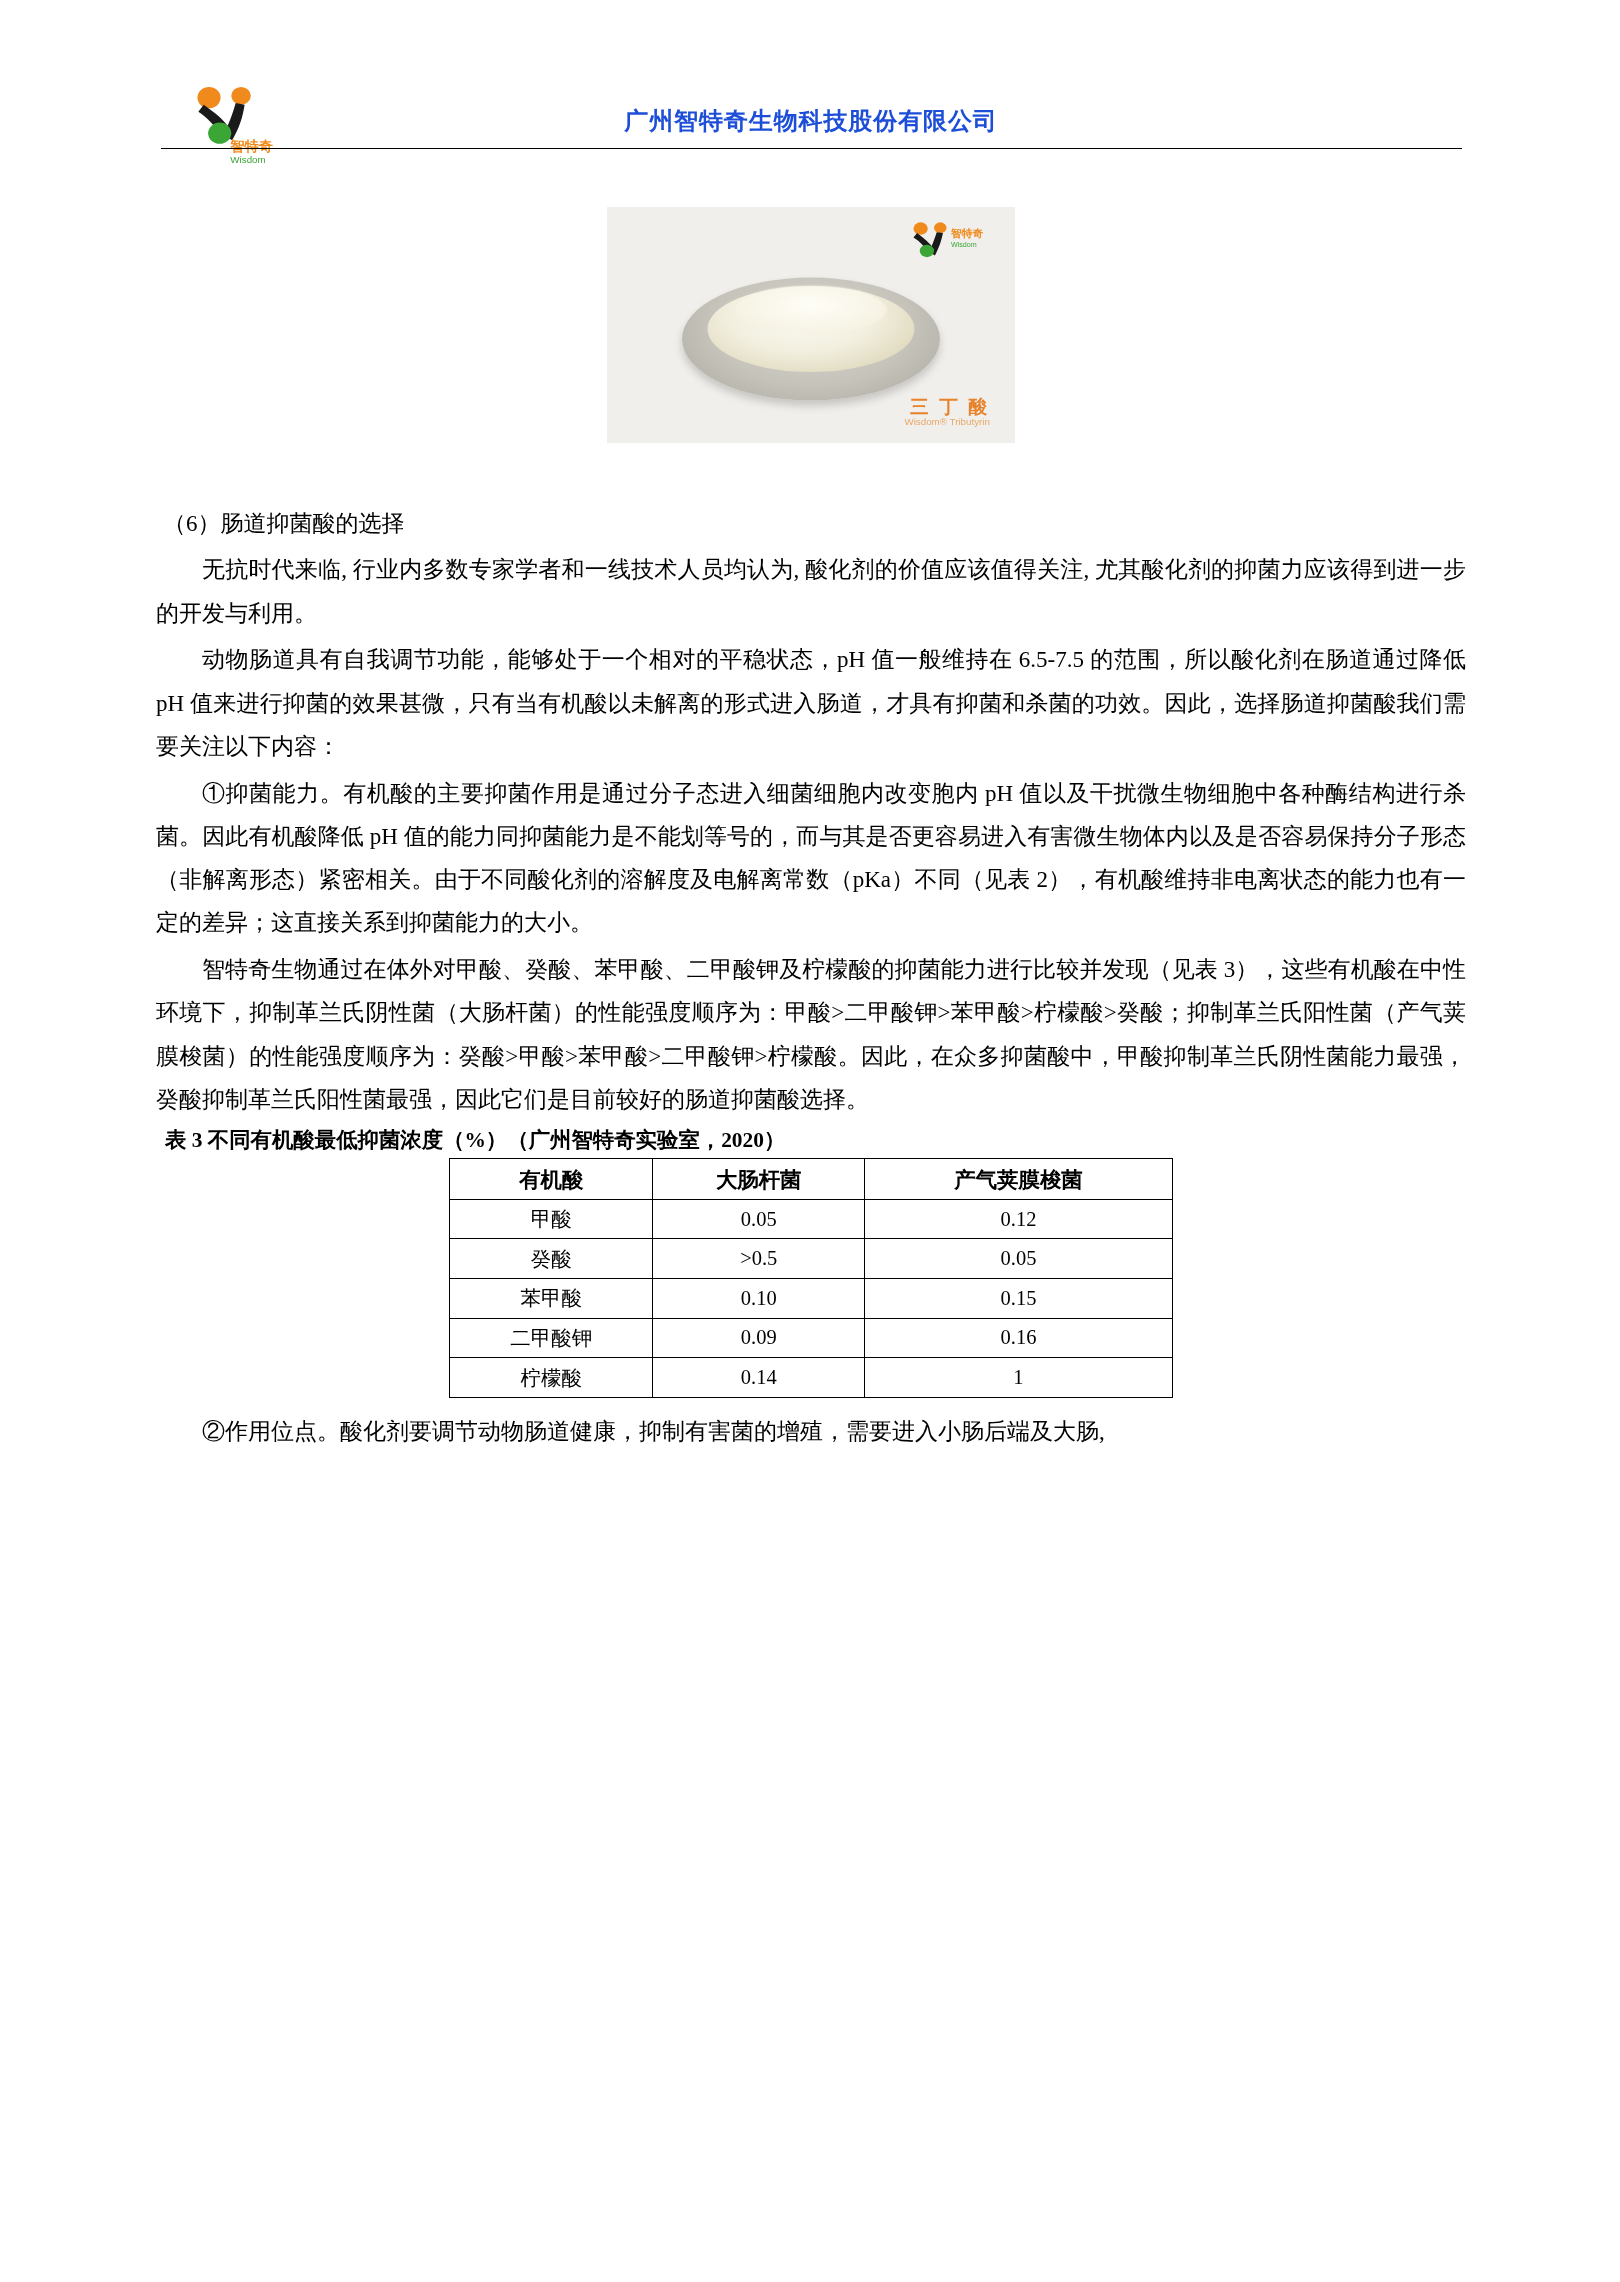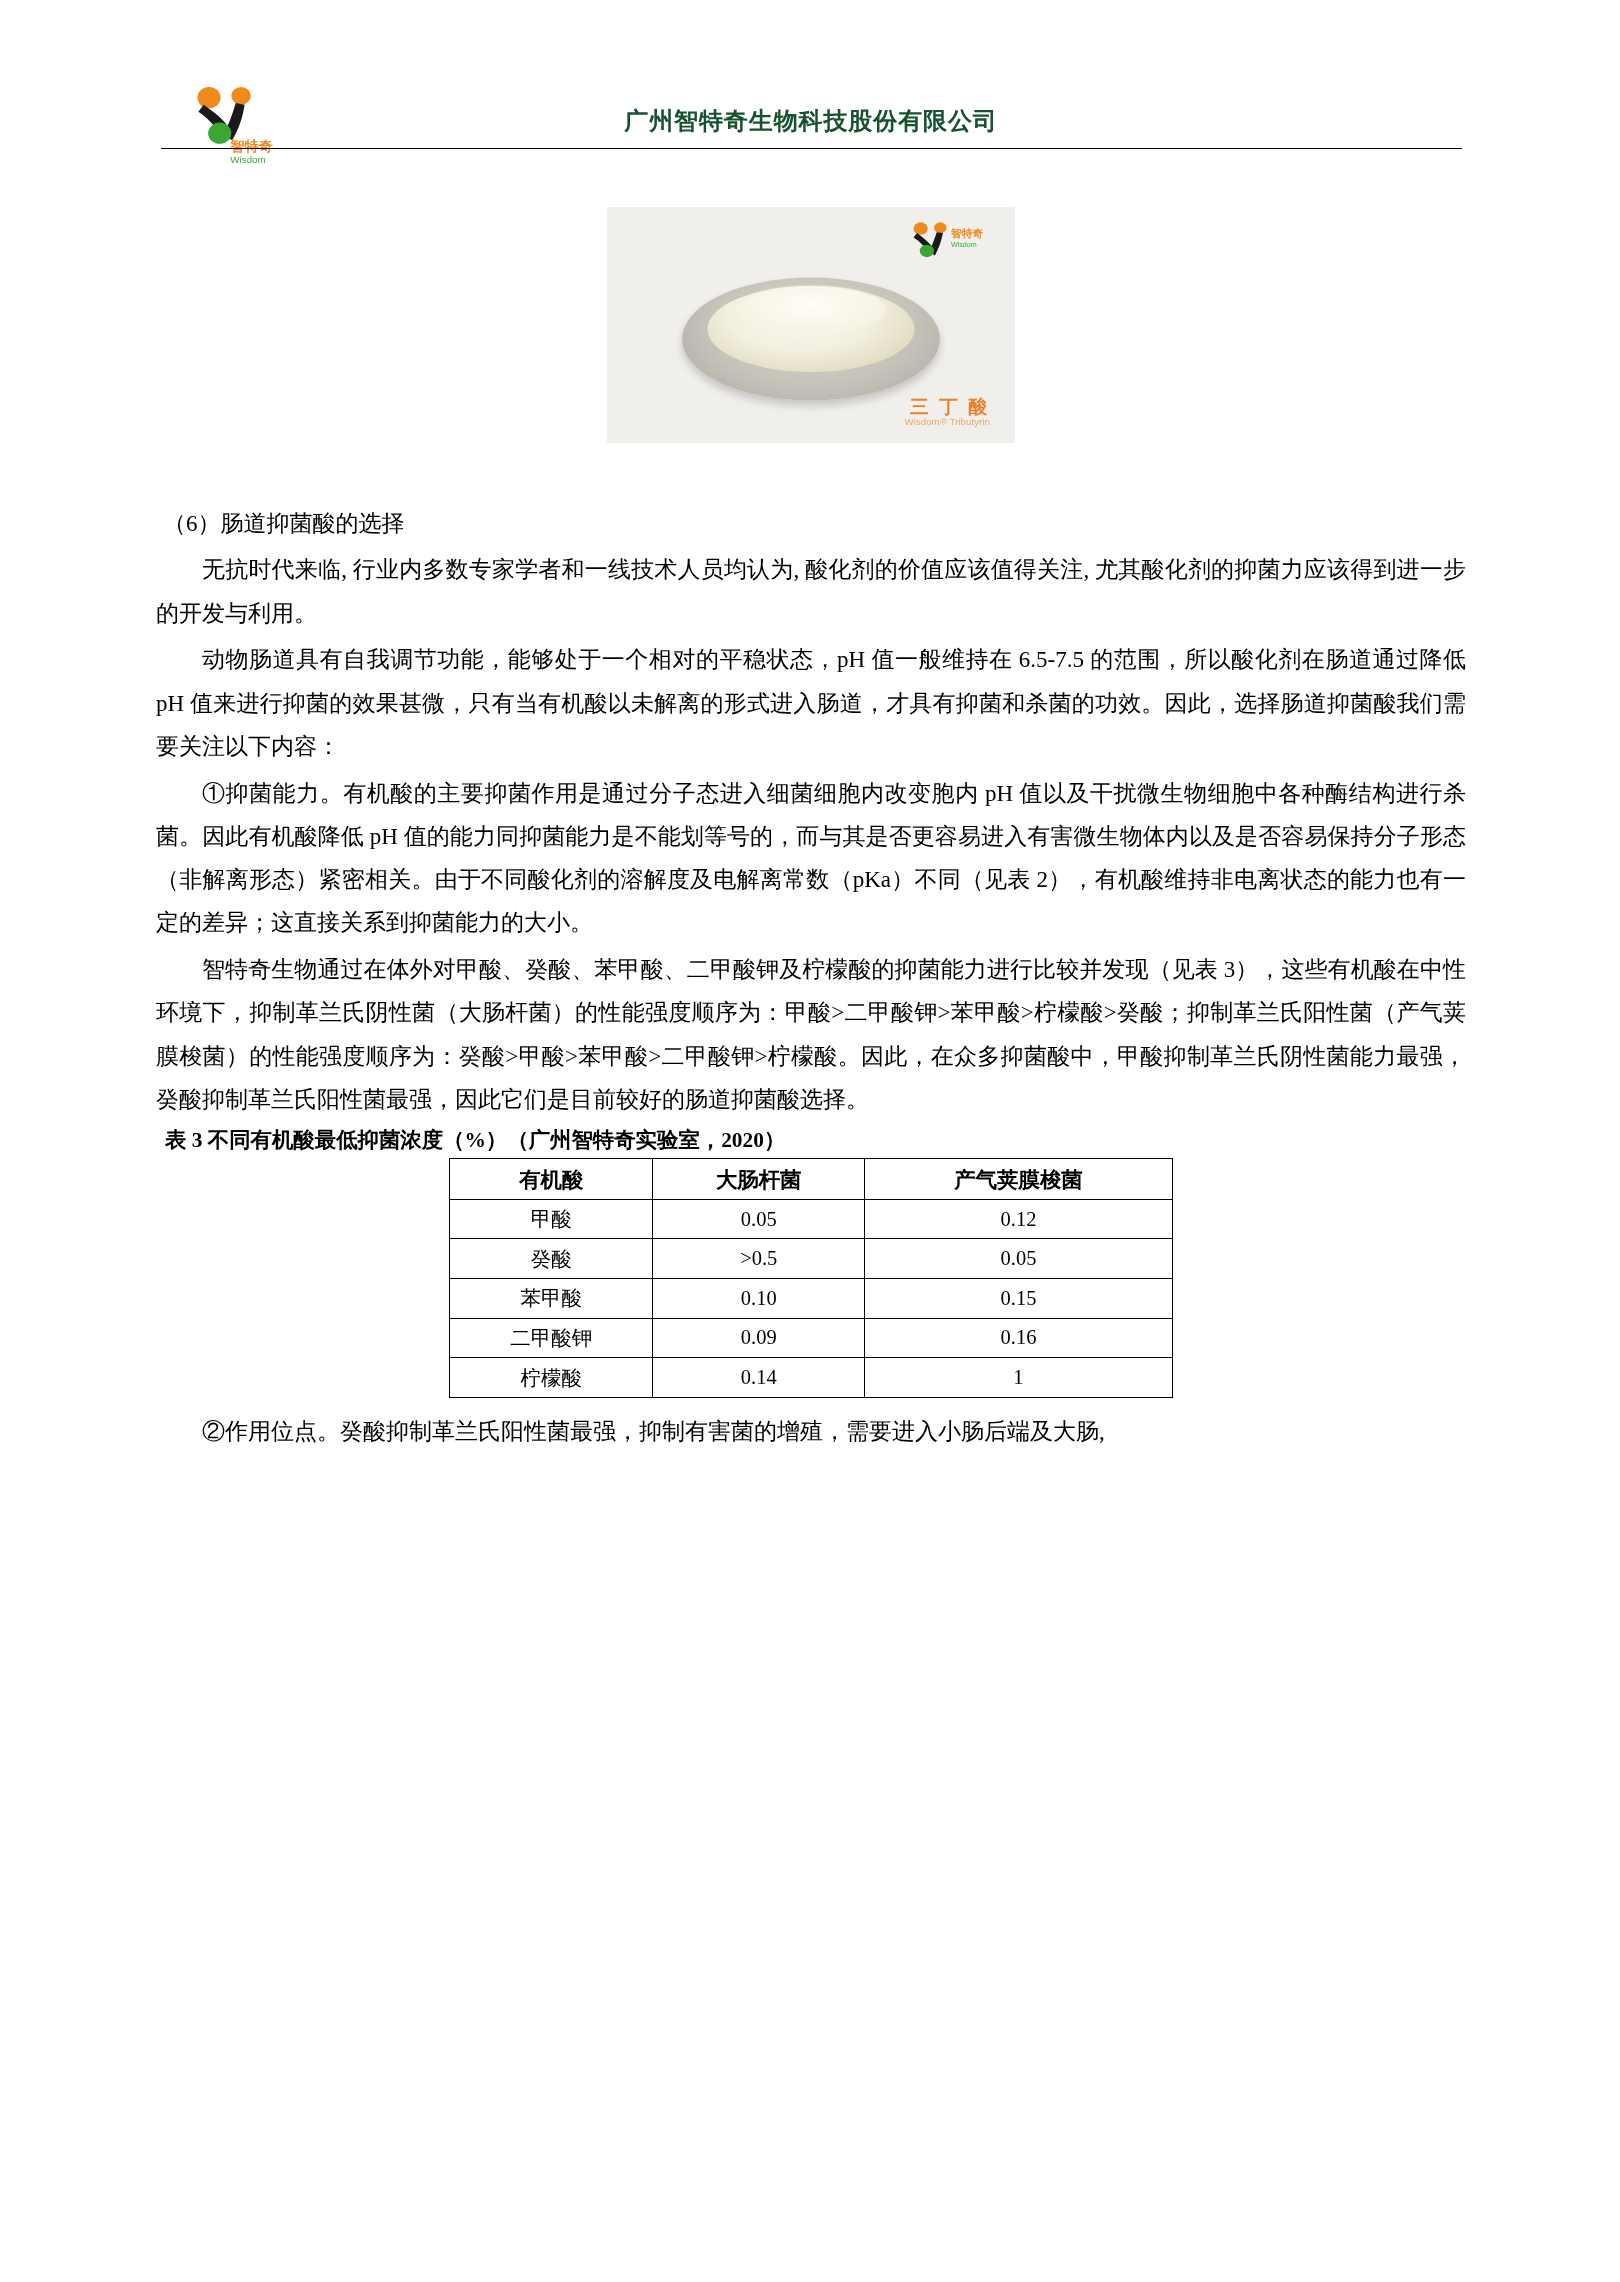--- a/index.html
+++ b/index.html
@@ -44,21 +44,21 @@
   .header-title {
     position: absolute;
     left: 0;
     top: 27px;
     width: 100%;
     text-align: center;
     font-family: "Liberation Serif", "DejaVu Serif", serif;
     font-weight: bold;
     font-size: 24px;
     letter-spacing: 0.9px;
-    color: #14532d;
+    color: #1d4ed8;
   }
   .header-rule {
     position: absolute;
     left: 5.3px;
     right: 3.6px;
     top: 70px;
     border-bottom: 1.8px solid #000;
     height: 0;
   }
 
@@ -270,17 +270,17 @@
           <td class="num">0.16</td>
         </tr>
         <tr>
           <td>柠檬酸</td>
           <td class="num">0.14</td>
           <td class="num">1</td>
         </tr>
       </tbody>
     </table>
 
-    <p class="after-table">②作用位点。癸酸抑制革兰氏阳性菌最强，抑制有害菌的增殖，需要进入小肠后端及大肠,</p>
+    <p class="after-table">②作用位点。酸化剂要调节动物肠道健康，抑制有害菌的增殖，需要进入小肠后端及大肠,</p>
 
   </div>
 </div>
 
 
 </body></html>

